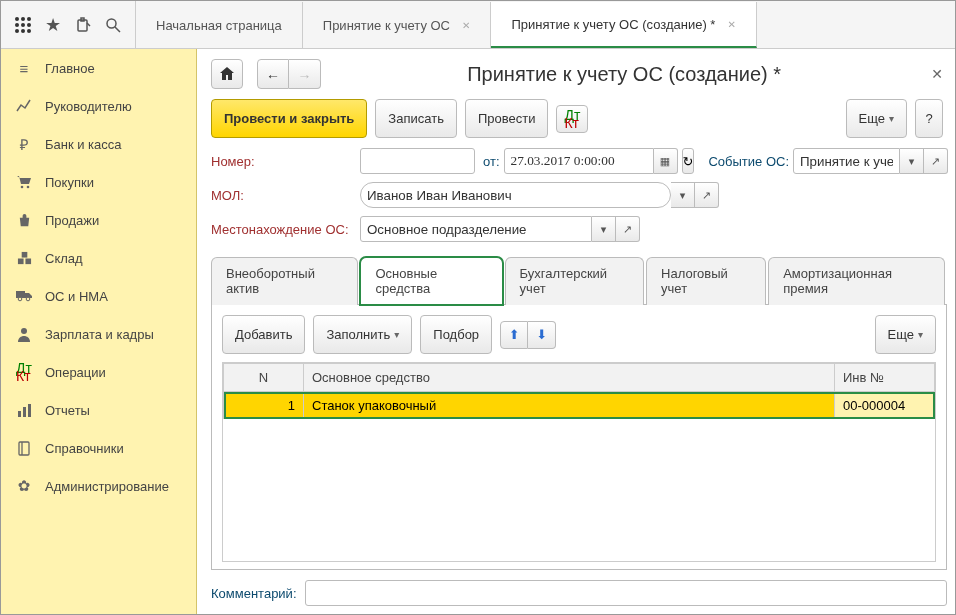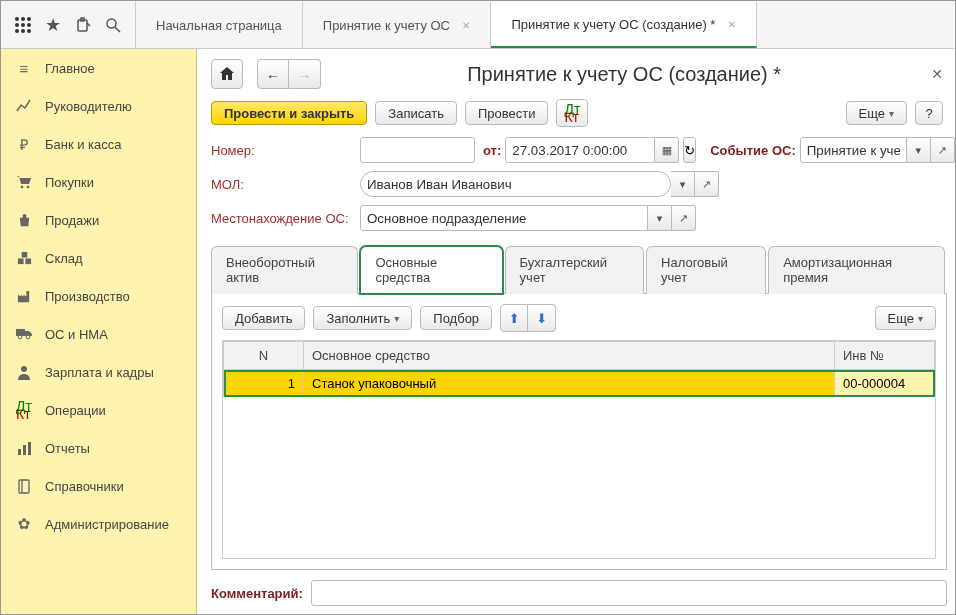--- a/index.html
+++ b/index.html
@@ -30,30 +30,30 @@
   .hdr-btn { width: 32px; height: 30px; border: 1px solid #bbb; border-radius: 4px; background: linear-gradient(#fff,#e9e9e9); display: flex; align-items: center; justify-content: center; cursor: pointer; font-size: 14px; color: #333; }
   .hdr-btn.disabled { color: #bbb; }
   .btn-group { display: inline-flex; }
   .btn-group .hdr-btn:first-child { border-top-right-radius: 0; border-bottom-right-radius: 0; }
   .btn-group .hdr-btn:last-child { border-top-left-radius: 0; border-bottom-left-radius: 0; border-left: 0; }
   .page-title { flex: 1; text-align: center; font-size: 20px; color: #333; }
   .close-content { font-size: 14px; color: #666; cursor: pointer; padding: 4px; }
 
   
   .toolbar-row { display: flex; align-items: center; gap: 8px; margin-bottom: 10px; padding-right: 4px; }
-  .btn { height: 24px; padding: 0 12px; border: 1px solid #bbb; border-radius: 4px; background: linear-gradient(#fff,#e9e9e9); display: inline-flex; align-items: center; cursor: pointer; color: #333; white-space: nowrap; }
+  .btn { height: 39px; padding: 0 12px; border: 1px solid #bbb; border-radius: 4px; background: linear-gradient(#fff,#e9e9e9); display: inline-flex; align-items: center; cursor: pointer; color: #333; white-space: nowrap; }
   .btn.primary { background: linear-gradient(#ffe86a,#ffd500); border-color: #b39b00; font-weight: bold; }
   .btn-icon { height: 28px; width: 32px; padding: 0; border: 1px solid #bbb; border-radius: 4px; background: linear-gradient(#fff,#e9e9e9); display: inline-flex; align-items: center; justify-content: center; cursor: pointer; }
   .btn-caret::after { content: " ▾"; font-size: 10px; margin-left: 4px; color: #666; }
   .spacer { flex: 1; }
 
   
   .form-row { display: flex; align-items: center; gap: 4px; margin-bottom: 8px; }
   .form-label { color: #a03030; width: 145px; flex-shrink: 0; }
-  .form-label.plain { color: #7f1d1d; font-weight: bold; }
+  .form-label.plain { color: #0c4a6e; }
   .input { height: 26px; border: 1px solid #bbb; border-radius: 3px; padding: 0 6px; background: #fff; color: #333; }
   .input-group { display: inline-flex; }
   .input-group .input { border-top-right-radius: 0; border-bottom-right-radius: 0; }
   .input-group .sm-btn { width: 24px; height: 26px; border: 1px solid #bbb; border-left: 0; background: linear-gradient(#fff,#e9e9e9); display: flex; align-items: center; justify-content: center; font-size: 11px; color: #555; cursor: pointer; }
   .input-group .sm-btn:last-child { border-top-right-radius: 3px; border-bottom-right-radius: 3px; }
 
   
   .inner-tabs { display: flex; border-bottom: 1px solid #bbb; margin-top: 6px; }
   .inner-tab { padding: 8px 14px; border: 1px solid #bbb; border-bottom: none; border-top-left-radius: 6px; border-top-right-radius: 6px; margin-right: 2px; cursor: pointer; background: #f2f2f2; color: #444; position: relative; top: 1px; }
   .inner-tab.active { background: #fff; border-bottom: 1px solid #fff; outline: 2px solid #2a8c46; outline-offset: -1px; }
@@ -175,28 +175,20 @@
           <svg width="15" height="15" viewBox="0 0 16 16" fill="#666">
             <rect x="1" y="8" width="6" height="6"></rect>
             <rect x="9" y="8" width="6" height="6"></rect>
             <rect x="5" y="1" width="6" height="6"></rect>
           </svg>
         </span>
         <span>Склад</span>
       </div>
     <div class="sidebar-item">
         <span class="sidebar-icon">
-          <svg width="15" height="15" viewBox="0 0 16 16" fill="#666">
-            <path d="M1 14V6l3 2V6l3 2V6l3 2V2h3v12z"></path>
-          </svg>
-        </span>
-        <span>Производство</span>
-      </div>
-    <div class="sidebar-item">
-        <span class="sidebar-icon">
           <svg width="16" height="14" viewBox="0 0 16 14" fill="#666">
             <path d="M0 2h9v7H0z M9 4h4l3 3v2H9z"></path>
             <circle cx="4" cy="10" r="1.8" fill="#fff3b0" stroke="#666"></circle>
             <circle cx="12" cy="10" r="1.8" fill="#fff3b0" stroke="#666"></circle>
           </svg>
         </span>
         <span>ОС и НМА</span>
       </div>
     <div class="sidebar-item">
         <span class="sidebar-icon">
@@ -282,21 +274,21 @@
       <div class="btn" style="width:28px;padding:0;justify-content:center">
             <span>?</span>
           </div>
     </div>
 
     <div class="form-row">
       <span class="form-label">Номер:</span>
       <input class="input" style="width: 115px;" value="">
       <span class="form-label plain" style="width:auto;margin-left:4px">от:</span>
       <div class="input-group">
-        <input class="input" style="width: 150px;" value="27.03.2017 0:00:00">
+        <input class="input" style="width: 150px; font-family: Liberation Serif, serif;" value="27.03.2017 0:00:00">
         <div class="sm-btn">▦</div>
       </div>
       <div class="sm-btn" style="width:24px;height:26px;border:1px solid #bbb;border-radius:3px;background:linear-gradient(#fff,#e9e9e9);display:flex;align-items:center;justify-content:center;cursor:pointer">↻</div>
       <span class="form-label plain" style="width:auto;margin-left:10px">Событие ОС:</span>
       <div class="input-group">
         <input class="input" style="width: 107px;" value="Принятие к учету">
         <div class="sm-btn">▾</div>
         <div class="sm-btn">↗</div>
       </div>
     </div>
@@ -306,21 +298,21 @@
       <div class="input-group">
         <input class="input" style="width: 311px; border-radius: 13px;" value="Иванов Иван Иванович">
         <div class="sm-btn">▾</div>
         <div class="sm-btn">↗</div>
       </div>
     </div>
 
     <div class="form-row">
       <span class="form-label">Местонахождение ОС:</span>
       <div class="input-group">
-        <input class="input" style="width: 288px;" value="Основное подразделение">
+        <input class="input" style="width: 232px;" value="Основное подразделение">
         <div class="sm-btn">▾</div>
         <div class="sm-btn">↗</div>
       </div>
     </div>
 
     <div class="inner-tabs">
       <div class="inner-tab"><span>Внеоборотный актив</span></div>
       <div class="inner-tab active"><span>Основные средства</span></div>
       <div class="inner-tab"><span>Бухгалтерский учет</span></div>
       <div class="inner-tab"><span>Налоговый учет</span></div>

